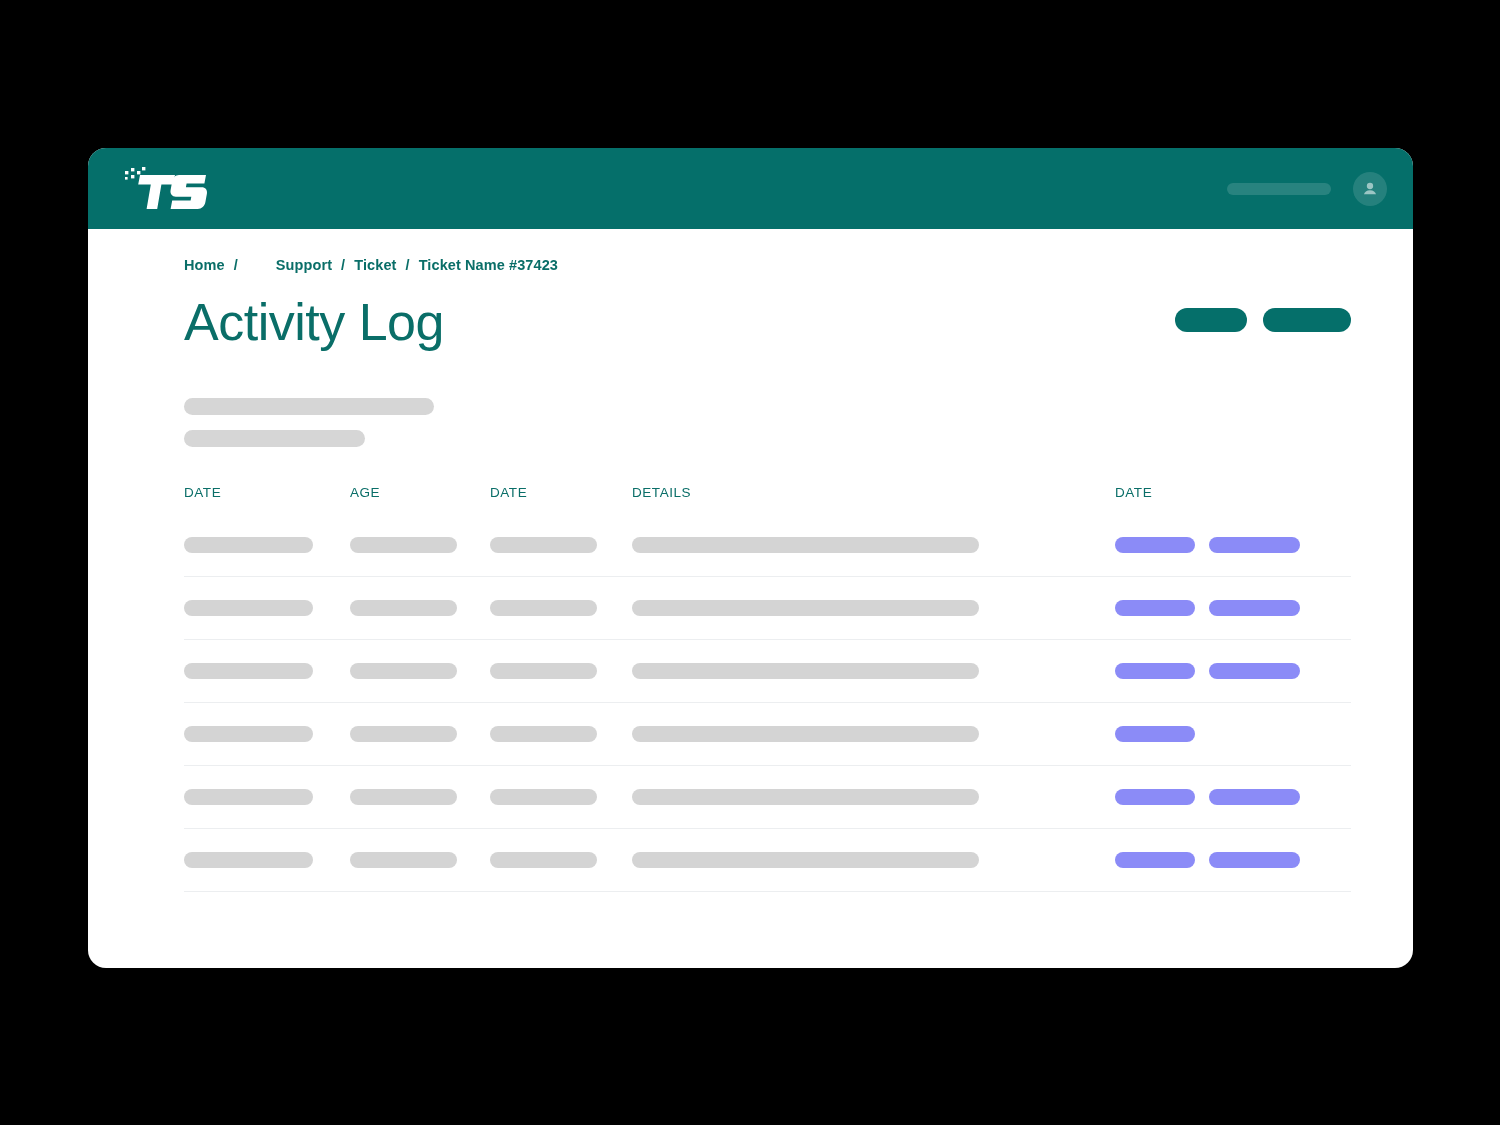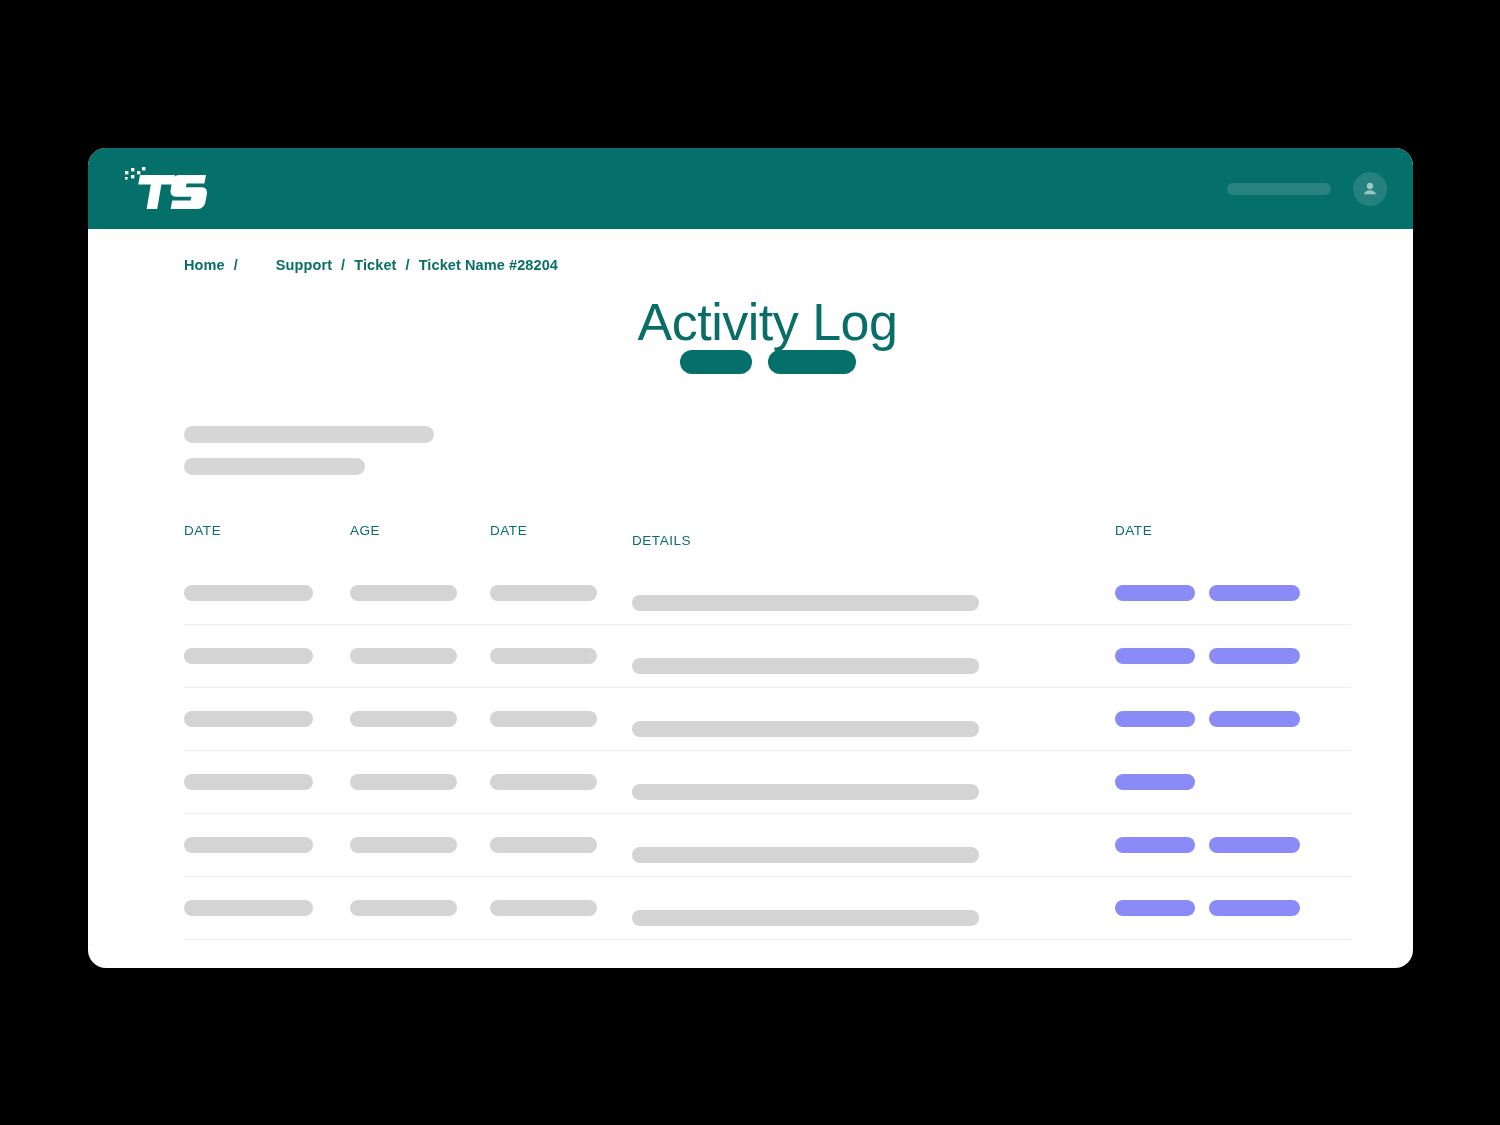--- a/index.html
+++ b/index.html
@@ -95,21 +95,20 @@
     color: #0A6E68;
     font-weight: bold;
   }
 
   
   .title-row {
     display: flex;
     align-items: center;
     justify-content: space-between;
     margin-bottom: 48px;
-    flex-direction: column;
   }
   .page-title {
     font-size: 52px;
     font-weight: normal;
     color: #0A6E68;
     line-height: 1.05;
     letter-spacing: -0.5px;
   }
   .title-actions {
     display: flex;
@@ -150,21 +149,21 @@
   .th {
     font-size: 13.5px;
     font-weight: normal;
     color: #0A6E68;
     letter-spacing: 0.55px;
   }
 
   .col-date    { width: 157px; flex: none; }
   .col-age     { width: 140px; flex: none; margin-left: 9px; }
   .col-event   { width: 142px; flex: none; }
-  .col-details { flex: 1 1 auto; margin-top: 20px; }
+  .col-details { flex: 1 1 auto; }
   .col-user    { width: 236px; flex: none; }
 
   .trow {
     display: flex;
     align-items: center;
     height: 63px;
     border-bottom: 1px solid #eceef0;
   }
   .trow:first-of-type { border-top: 1px solid #f2f3f5; }
 
@@ -242,21 +241,21 @@
 
     <div class="content">
 
       <nav class="breadcrumb">
         <a class="crumb" href="#" style="color:inherit;text-decoration:none;">Home</a>
         <span class="crumb-sep">/</span>
         <a class="crumb" href="#" style="color:inherit;text-decoration:none;margin-left:29px;">Support</a>
         <span class="crumb-sep">/</span>
         <a class="crumb" href="#" style="color:inherit;text-decoration:none;">Ticket</a>
         <span class="crumb-sep">/</span>
-        <span class="crumb">Ticket Name #28204</span>
+        <span class="crumb">Ticket Name #37423</span>
       </nav>
 
       <div class="title-row">
         <h1 class="page-title">Activity Log</h1>
 
         <div class="title-actions">
           <button class="btn-pill w1"></button>
           <button class="btn-pill w2"></button>
         </div>
       </div>

